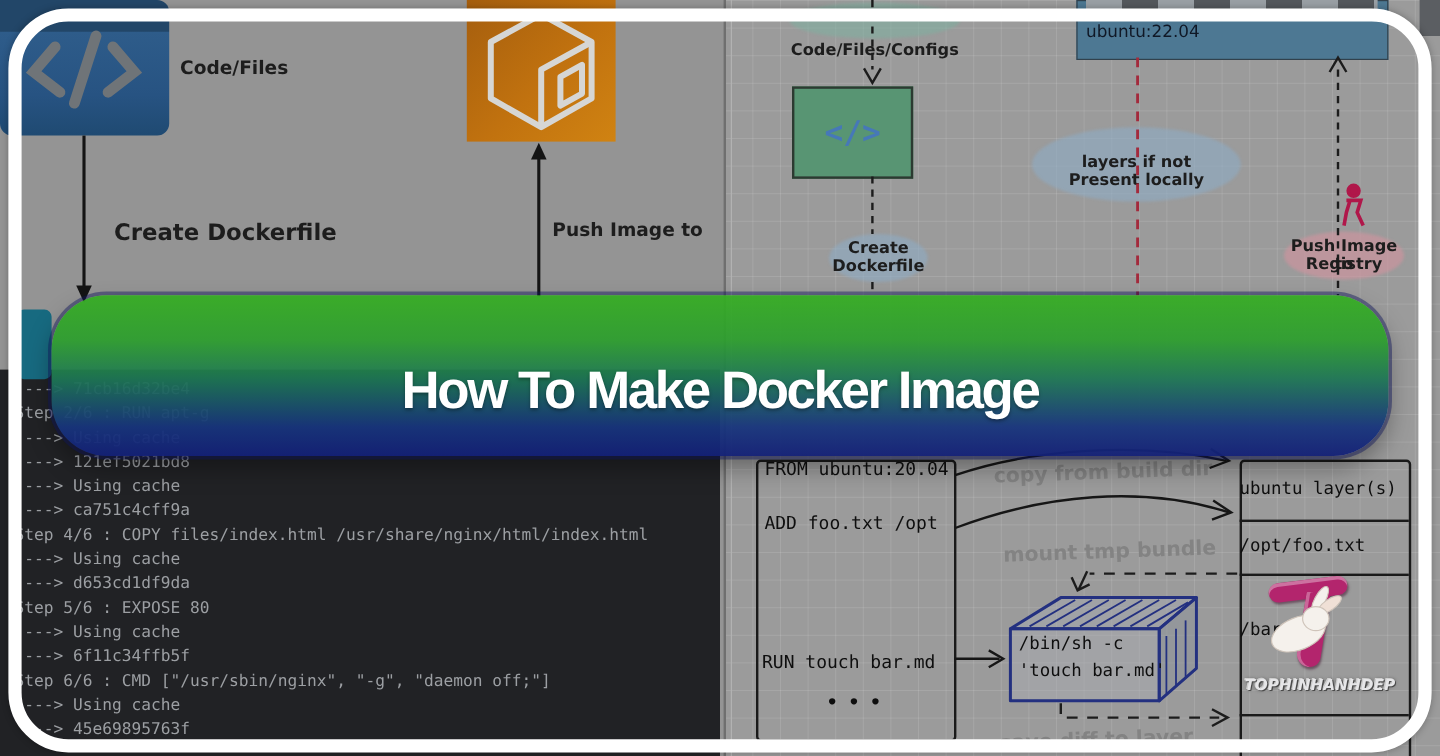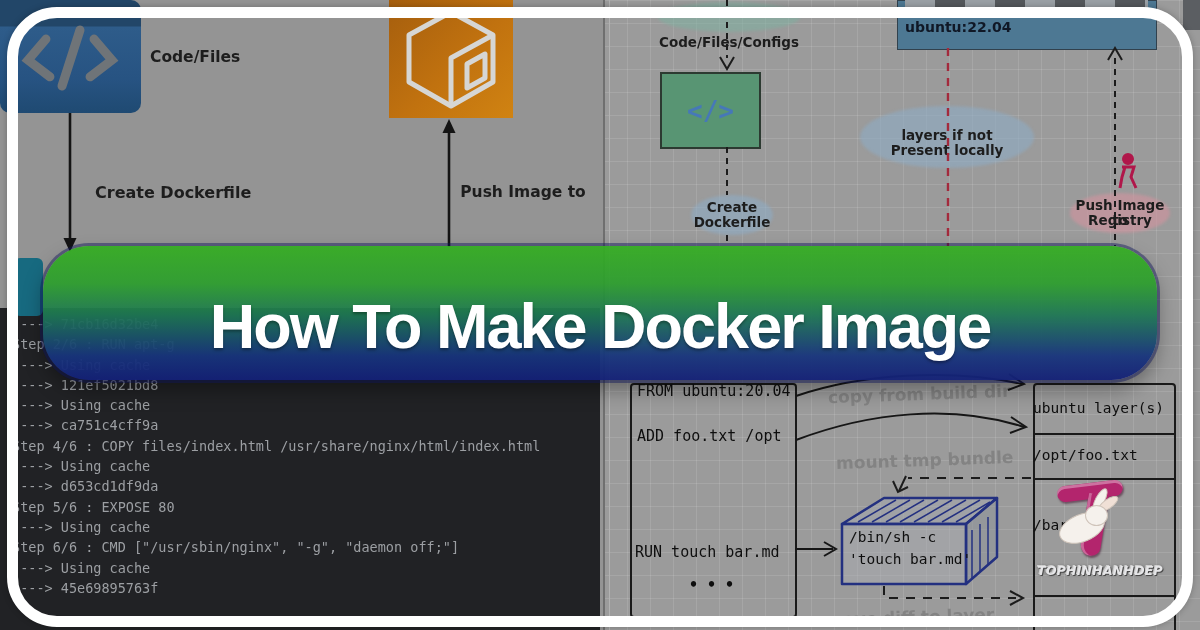--- a/index.html
+++ b/index.html
@@ -26,34 +26,34 @@
   .blob-teal{background:rgba(126,176,161,.55);}
   .blob-blue{background:rgba(142,172,196,.6);}
   .blob-pink{background:rgba(208,148,158,.65);}
   .lbl{text-align:center;font-size:13.5px;line-height:15px;color:#1d1d1d;font-weight:600;}
   .green-box{left:660px;top:72px;width:97px;height:73px;background:#589573;
     border:2px solid #2c3a31;display:flex;align-items:center;justify-content:center;
     font:bold 26px "DejaVu Sans Mono",monospace;color:#4678b8;}
   .ubuntu-box{left:897px;top:0;width:258px;height:48px;background:#4d7893;border:1px solid #31414d;}
   .ubuntu-tabs{left:905px;top:0;width:243px;height:16px;
     background:repeating-linear-gradient(90deg,#9aa0a5 0 30px,#54585c 30px 60px);}
-  .ubuntu-label{left:905px;top:19px;width:120px;font-size:14px;font-weight:700;color:#101826;}
+  .ubuntu-label{left:905px;top:19px;width:120px;font-size:14px;font-weight:400;color:#101826;}
   
   .terminal{left:0;top:308px;width:600px;height:322px;background:#212225;
     padding:6px 0 0 12px;box-sizing:border-box;}
   .terminal div{font:13.5px/20.3px "DejaVu Sans Mono",monospace;color:#9c9fa3;white-space:pre;}
   .teal-sliver{left:14px;top:258px;width:29px;height:58px;background:#176a80;border-radius:6px;}
   
   .banner{left:43px;top:246px;width:1114px;height:134px;border-radius:46px;
     background:linear-gradient(180deg,rgba(53,173,34,.94) 0%,rgba(45,158,46,.94) 28%,
       rgba(29,118,84,.94) 52%,rgba(23,52,124,.95) 82%,rgba(19,32,118,.96) 100%);
     box-shadow:0 0 0 3px rgba(16,22,90,.45), 0 10px 20px rgba(0,0,0,.35);
     display:flex;align-items:center;justify-content:center;z-index:5;}
   .banner-title{padding-top:26px;font-family:"Liberation Sans",sans-serif;font-weight:700;
-    font-size:63px;letter-spacing:-2px;color:#fff;text-shadow:0 2px 3px rgba(0,0,0,.35);white-space:nowrap;}
+    font-size:44px;letter-spacing:-2px;color:#fff;text-shadow:0 2px 3px rgba(0,0,0,.35);white-space:nowrap;}
   
   .mono{font-family:"DejaVu Sans Mono",monospace;color:#0e0e0e;}
   .dockerfile-box{left:630px;top:383px;width:163px;height:231px;border:2px solid #1a1a1a;border-radius:4px;}
   .layers-box{left:1033px;top:383px;width:139px;height:247px;border:2px solid #1a1a1a;border-radius:4px;}
   .layer-divider{left:1033px;width:141px;height:2px;background:#1a1a1a;}
   .layer-cell{left:1033px;width:139px;text-align:left;font-size:14.5px;}
   .hw-gray{color:#838383;font-size:17px;font-weight:600;transform:rotate(-2deg);white-space:nowrap;}
   
   .frame{left:7px;top:7px;width:1186px;height:620px;border:11px solid #fff;border-radius:50px;
     box-sizing:border-box;z-index:6;box-shadow:0 0 6px rgba(0,0,0,.25);}
@@ -90,21 +90,21 @@
   <div class="abs code-icon">
     <svg width="141" height="113" viewBox="0 0 141 113">
       <g stroke="#6f7478" stroke-width="9" stroke-linecap="round" fill="none">
         <path d="M48 40 L28 59 L48 78" transform="rotate(-6 38 59)"></path>
         <line x1="80" y1="30" x2="62" y2="86"></line>
         <path d="M92 40 L112 59 L92 78" transform="rotate(6 102 59)"></path>
       </g>
     </svg>
   </div>
   <div class="abs hand" style="left:150px;top:48px;font-size:15.5px;">Code/Files</div>
-  <div class="abs hand" style="left:95px;top:183px;font-size:16px;">Create Dockerfile</div>
+  <div class="abs hand" style="left:95px;top:183px;font-size:19px;">Create Dockerfile</div>
 
   <div class="abs orange-icon">
     <svg width="124" height="118" viewBox="0 0 124 118">
       <g stroke="#d6d6d4" stroke-width="5" fill="none" stroke-linejoin="round">
         <path d="M62 12 L104 35 L104 82 L62 106 L20 82 L20 35 Z"></path>
         <path d="M62 106 L62 58 L104 35"></path>
         <path d="M78 64 l18 -10 l0 24 l-18 10 z"></path>
       </g>
     </svg>
   </div>
@@ -227,20 +227,21 @@
       <div>Step 2/6 : RUN apt-g</div>
       <div> ---&gt; Using cache</div>
       <div> ---&gt; 121ef5021bd8</div>
       <div> ---&gt; Using cache</div>
       <div> ---&gt; ca751c4cff9a</div>
       <div>Step 4/6 : COPY files/index.html /usr/share/nginx/html/index.html</div>
       <div> ---&gt; Using cache</div>
       <div> ---&gt; d653cd1df9da</div>
       <div>Step 5/6 : EXPOSE 80</div>
       <div> ---&gt; Using cache</div>
+      <div> ---&gt; 6f11c34ffb5f</div>
       <div>Step 6/6 : CMD ["/usr/sbin/nginx", "-g", "daemon off;"]</div>
       <div> ---&gt; Using cache</div>
       <div> ---&gt; 45e69895763f</div>
     </div>
   <div class="abs teal-sliver" style="z-index:4;"></div>
 
   <div class="abs banner">
     <div class="banner-title">How To Make Docker Image</div>
   </div>
 

